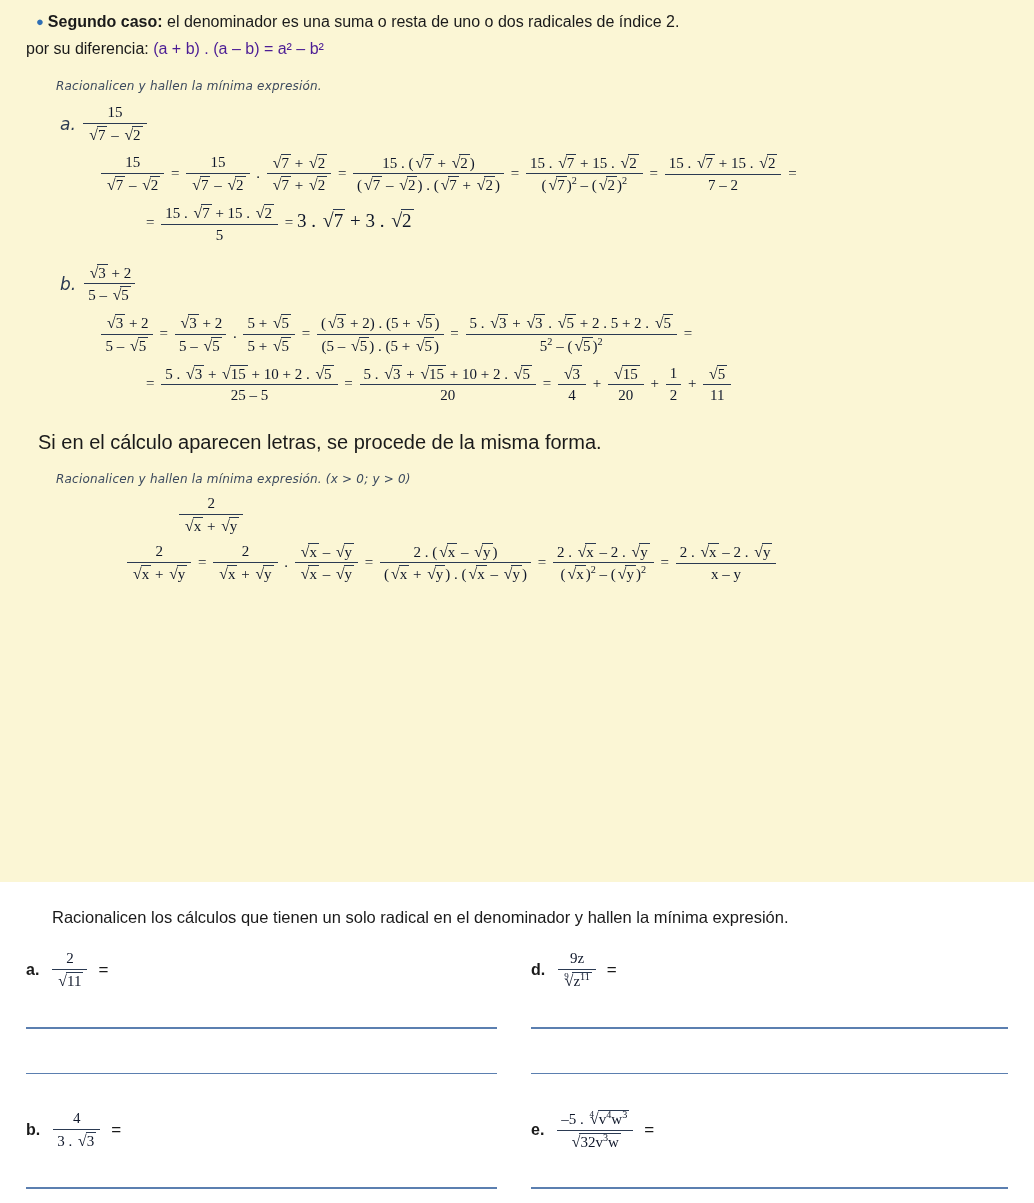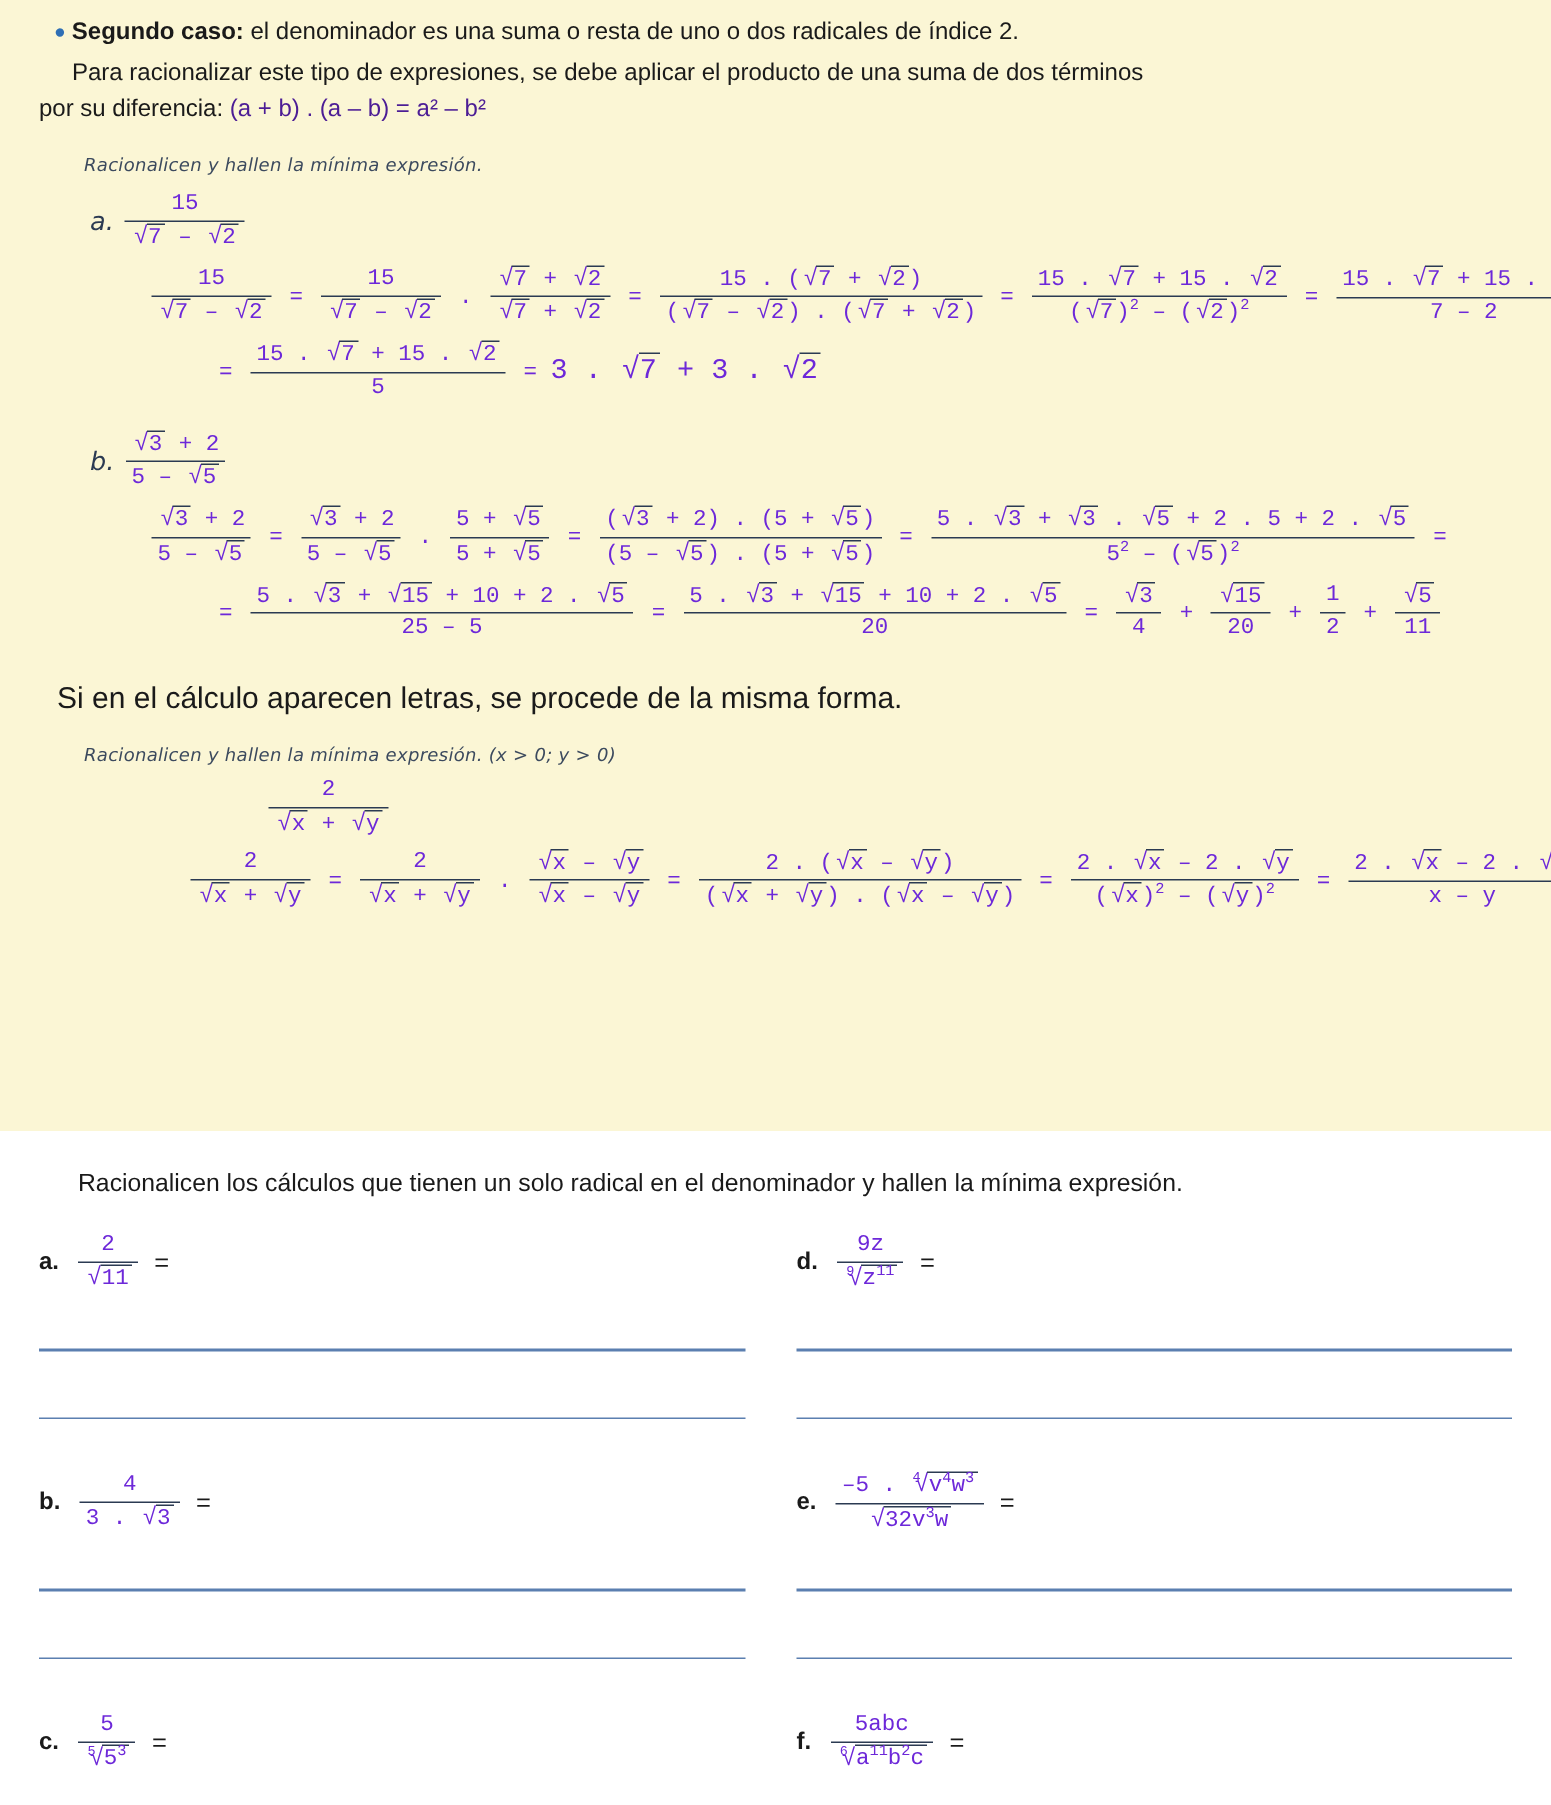--- a/index.html
+++ b/index.html
@@ -15,21 +15,21 @@
     position: relative;
     overflow: hidden;
   }
 
   
   .yellow-panel {
     background: #fbf6d5;
     padding: 8px 26px 18px 26px;
     box-sizing: border-box;
     width: 1034px;
-    height: 754px;
+    height: 882px;
     position: relative;
   }
   .yellow-panel::after {
     content: "";
     position: absolute;
     left: 0; right: 0; bottom: 0;
     height: 3px;
     background: #fbf6d5;
   }
 
@@ -72,22 +72,22 @@
     font-style: italic;
     font-size: 17px;
     color: #2b3a52;
     margin-left: 34px;
     display: inline-block;
     vertical-align: middle;
   }
 
   
   .math {
-    font-family: Liberation Mono, monospace;
-    color: #6d28d9;
+    font-family: Liberation Serif, serif;
+    color: #0f172a;
     display: inline-block;
     vertical-align: middle;
     font-size: 15px;
     white-space: nowrap;
   }
   .frac {
     display: inline-block;
     vertical-align: middle;
     text-align: center;
     margin: 0 3px;
@@ -184,21 +184,20 @@
 </head>
 <body>
 
 <div class="yellow-panel">
 
   <div class="bullet-line">
     <span class="bullet-dot">●</span><span class="bold">Segundo caso:</span><span> el denominador es una suma o resta de uno o dos radicales de índice 2.</span>
   </div>
 
   <div class="para">
-    <span>Para racionalizar este tipo de expresiones, se debe aplicar el producto de una suma de dos términos</span>
     <span class="cont">
       <span>por su diferencia: </span><span class="blue">(a + b) . (a – b) = a² – b²</span>
     </span>
   </div>
 
   <div class="prompt">Racionalicen y hallen la mínima expresión.</div>
 
   <div class="item">
     <span class="item-label">a.</span>
     <span class="math">

